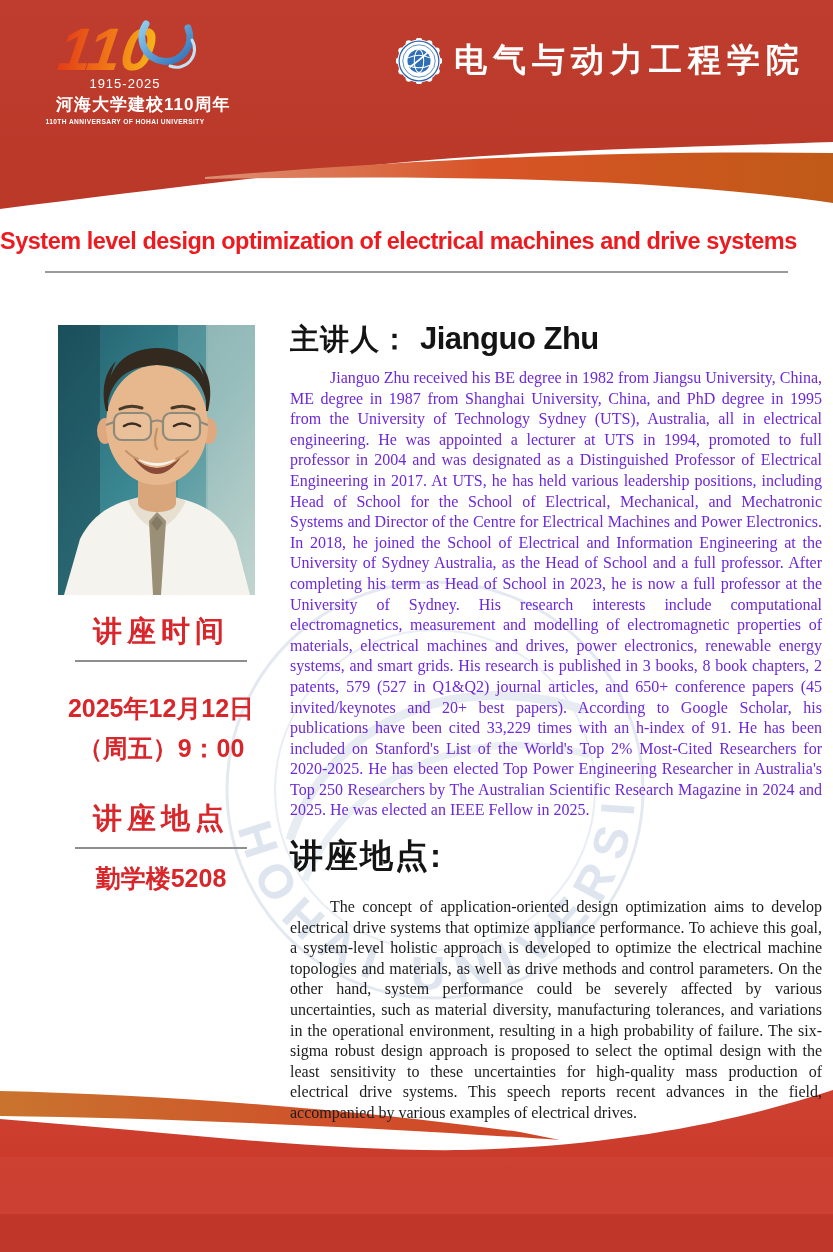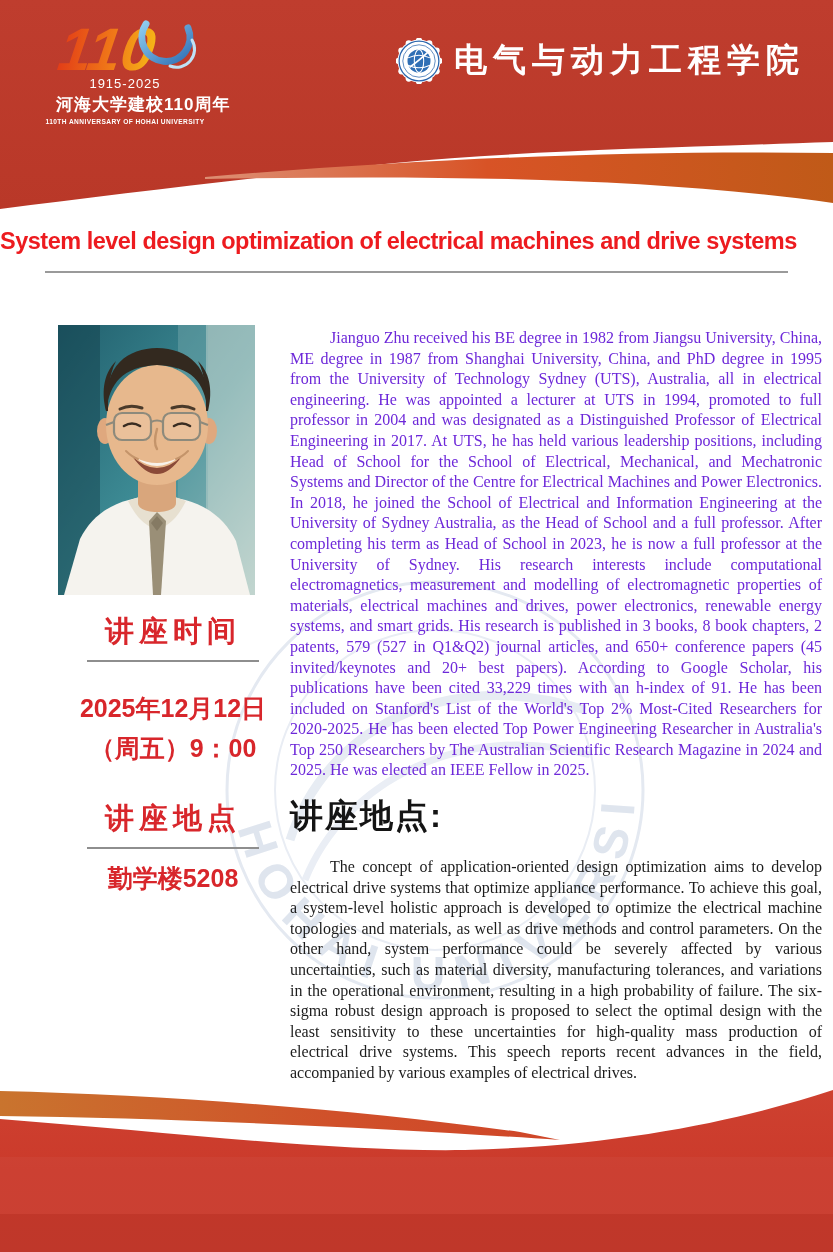--- a/index.html
+++ b/index.html
@@ -25,21 +25,21 @@
 
   
   .title{
     left:0;top:228px;width:833px;z-index:2;text-align:left;
     color:#ed1b1f;font-size:23.5px;font-weight:bold;letter-spacing:-0.5px;
   }
   .divider{left:45px;top:271px;width:743px;height:2px;background:#9a9a9a;z-index:2;}
 
   
   .photo{left:58px;top:325px;width:197px;height:270px;z-index:2;}
-  .schedule{left:64px;top:612px;width:218px;z-index:2;text-align:center;color:#d8262b;}
+  .schedule{left:52px;top:612px;width:218px;z-index:2;text-align:center;color:#d8262b;}
   .sch-head{font-size:29px;font-weight:bold;letter-spacing:5px;}
   .sch-line{width:172px;height:2px;background:#8e8e8e;margin:8px auto 0 auto;}
   .sch-date1{font-size:25px;font-weight:bold;margin-top:30px;white-space:nowrap;}
   .sch-date2{font-size:25px;font-weight:bold;margin-top:7px;white-space:nowrap;}
   .sch-head2{margin-top:34px;}
   .sch-venue{font-size:25px;font-weight:bold;margin-top:13px;}
 
   
   .rightcol{left:290px;top:320px;width:532px;z-index:2;}
   .speaker-line{display:flex;align-items:baseline;gap:10px;color:#141414;}
@@ -206,20 +206,24 @@
     <div class="sch-head">讲座时间</div>
     <div class="sch-line"></div>
     <div class="sch-date1">2025年12月12日</div>
     <div class="sch-date2">（周五）9：00</div>
     <div class="sch-head sch-head2">讲座地点</div>
     <div class="sch-line"></div>
     <div class="sch-venue">勤学楼5208</div>
   </div>
 
   <div class="abs rightcol">
+    <div class="speaker-line">
+      <span class="speaker-label">主讲人：</span>
+      <span class="speaker-name">Jianguo Zhu</span>
+    </div>
     <div class="bio">Jianguo Zhu received his BE degree in 1982 from Jiangsu University, China, ME degree in 1987 from Shanghai University, China, and PhD degree in 1995 from the University of Technology Sydney (UTS), Australia, all in electrical engineering. He was appointed a lecturer at UTS in 1994, promoted to full professor in 2004 and was designated as a Distinguished Professor of Electrical Engineering in 2017. At UTS, he has held various leadership positions, including Head of School for the School of Electrical, Mechanical, and Mechatronic Systems and Director of the Centre for Electrical Machines and Power Electronics. In 2018, he joined the School of Electrical and Information Engineering at the University of Sydney Australia, as the Head of School and a full professor. After completing his term as Head of School in 2023, he is now a full professor at the University of Sydney. His research interests include computational electromagnetics, measurement and modelling of electromagnetic properties of materials, electrical machines and drives, power electronics, renewable energy systems, and smart grids. His research is published in 3 books, 8 book chapters, 2 patents, 579 (527 in Q1&amp;Q2) journal articles, and 650+ conference papers (45 invited/keynotes and 20+ best papers). According to Google Scholar, his publications have been cited 33,229 times with an h-index of 91. He has been included on Stanford's List of the World's Top 2% Most-Cited Researchers for 2020-2025. He has been elected Top Power Engineering Researcher in Australia's Top 250 Researchers by The Australian Scientific Research Magazine in 2024 and 2025. He was elected an IEEE Fellow in 2025.</div>
     <div class="abs-head">讲座地点:</div>
     <div class="abs-body">The concept of application-oriented design optimization aims to develop electrical drive systems that optimize appliance performance. To achieve this goal, a system-level holistic approach is developed to optimize the electrical machine topologies and materials, as well as drive methods and control parameters. On the other hand, system performance could be severely affected by various uncertainties, such as material diversity, manufacturing tolerances, and variations in the operational environment, resulting in a high probability of failure. The six-sigma robust design approach is proposed to select the optimal design with the least sensitivity to these uncertainties for high-quality mass production of electrical drive systems. This speech reports recent advances in the field, accompanied by various examples of electrical drives.</div>
   </div>
 
   <svg class="abs footer-wave" viewBox="0 0 833 170" preserveAspectRatio="none" aria-hidden="true">
     <defs>
       <linearGradient id="bladeBot" x1="0" y1="0" x2="1" y2="0">
         <stop offset="0" stop-color="#c9742e"></stop>
         <stop offset="0.6" stop-color="#d0502a"></stop>

